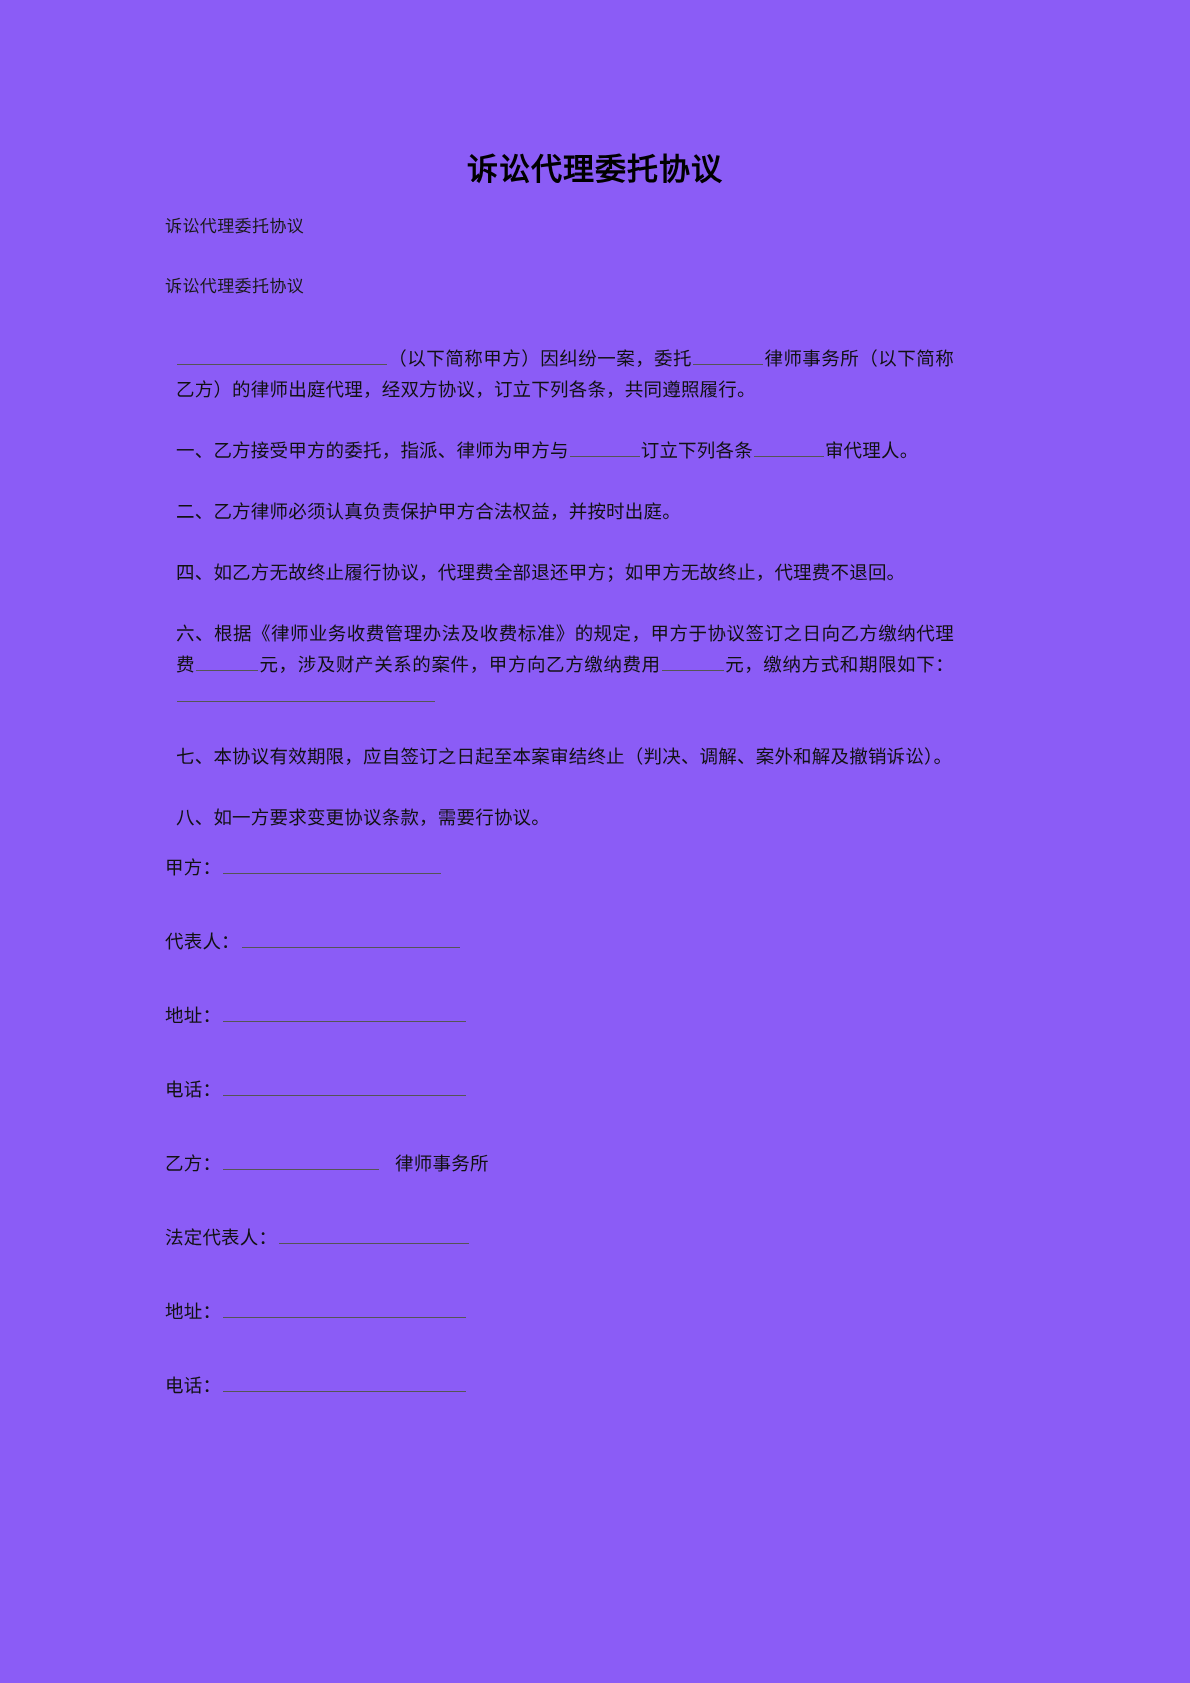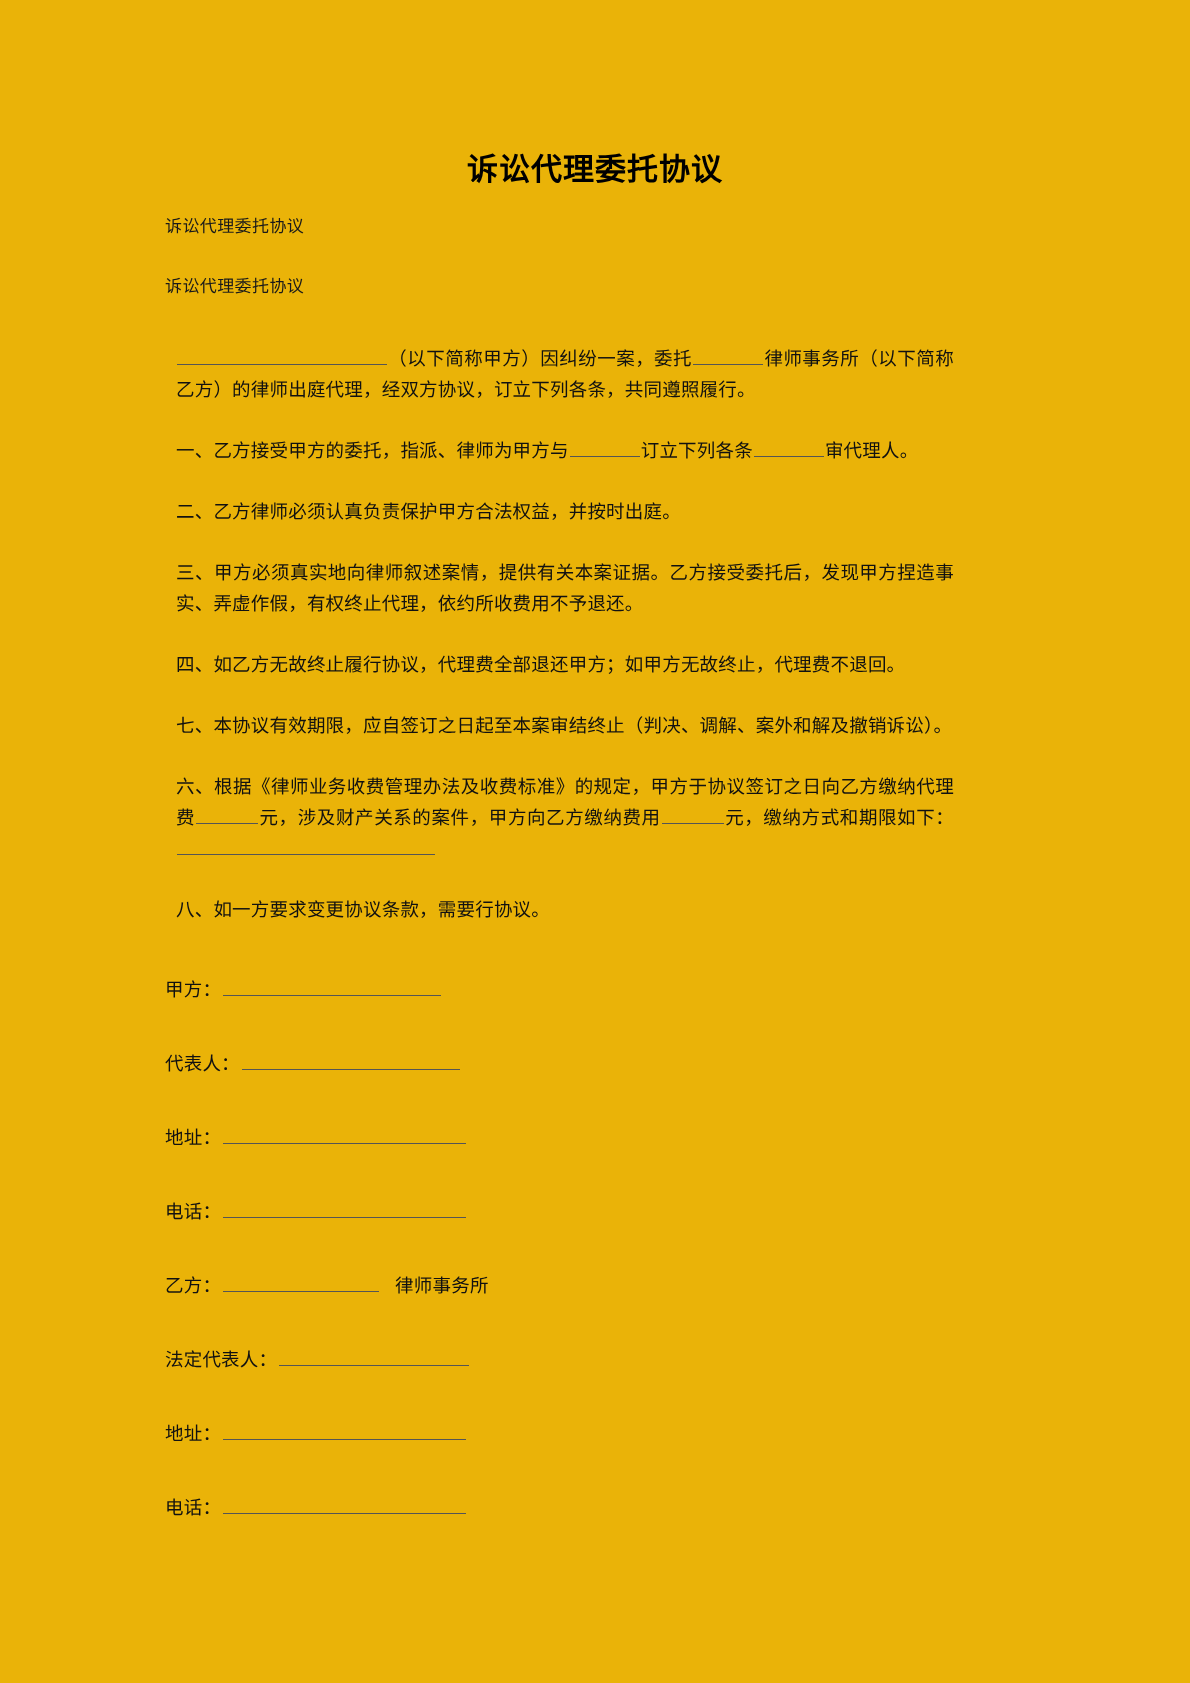--- a/index.html
+++ b/index.html
@@ -14,21 +14,21 @@
     position: relative;
     font-family: "Liberation Serif", "DejaVu Serif", serif;
     color: #000000;
     overflow: hidden;
   }
   .page {
     position: absolute;
     top: 0; left: 0;
     width: 1190px;
     height: 1683px;
-    background: #eab308;
+    background: #8b5cf6;
     box-sizing: border-box;
     padding: 0;
   }
   .doc-title {
     text-align: center;
     font-family: "Liberation Sans", "DejaVu Sans", sans-serif;
     font-weight: bold;
     font-size: 31px;
     letter-spacing: 1px;
     margin: 0;
@@ -86,21 +86,21 @@
   }
   .sign-row {
     font-family: "Liberation Serif", "DejaVu Serif", serif;
     font-size: 18.5px;
     line-height: 28px;
     color: #111111;
     margin-top: 46px;
     white-space: nowrap;
     letter-spacing: 0.2px;
   }
-  .sign-row.first-row { margin-top: 50px; }
+  .sign-row.first-row { margin-top: 20px; }
   .sign-label { display: inline-block; }
   .sign-line {
     display: inline-block;
     border-bottom: 1px solid #555;
     height: 0.95em;
     vertical-align: baseline;
     margin-left: 2px;
   }
   .w-230 { width: 218px; }
   .w-240 { width: 243px; }
@@ -121,28 +121,27 @@
   </div>
 
   <div class="body-block">
 
     <p class="para gap-lead"><span class="blank b-lg"></span><span>（以下简称甲方）因纠纷一案，委托</span><span class="blank b-sm"></span><span>律师事务所（以下简称乙方）的律师出庭代理，经双方协议，订立下列各条，共同遵照履行。</span></p>
 
     <p class="para gap"><span>一、</span><span>乙方接受甲方的委托，指派、律师为甲方与</span><span class="blank b-sm"></span><span>订立下列各条</span><span class="blank b-sm"></span><span>审代理人。</span></p>
 
     <p class="para gap"><span>二、</span><span>乙方律师必须认真负责保护甲方合法权益，并按时出庭。</span></p>
 
-    <p class="para gap"><span>三、</span><span>甲方必须真实地向律师叙述案情，提供有关本案证据。乙方接受委托后，发现甲方捏造事实、弄虚作假，有权终止代理，依约所收费用不予退还。</span></p>
 
     <p class="para gap"><span>四、</span><span>如乙方无故终止履行协议，代理费全部退还甲方；如甲方无故终止，代理费不退回。</span></p>
 
 
+    <p class="para gap"><span>六、</span><span>根据《律师业务收费管理办法及收费标准》的规定，甲方于协议签订之日向乙方缴纳代理费</span><span class="blank b-xs"></span><span>元，涉及财产关系的案件，甲方向乙方缴纳费用</span><span class="blank b-xs"></span><span>元，缴纳方式和期限如下：</span><span class="blank b-xxl"></span></p>
+
     <p class="para gap"><span>七、</span><span>本协议有效期限，应自签订之日起至本案审结终止（判决、调解、案外和解及撤销诉讼）。</span></p>
-
-    <p class="para gap"><span>六、</span><span>根据《律师业务收费管理办法及收费标准》的规定，甲方于协议签订之日向乙方缴纳代理费</span><span class="blank b-xs"></span><span>元，涉及财产关系的案件，甲方向乙方缴纳费用</span><span class="blank b-xs"></span><span>元，缴纳方式和期限如下：</span><span class="blank b-xxl"></span></p>
 
     <p class="para gap"><span>八、</span><span>如一方要求变更协议条款，需要行协议。</span></p>
 
   </div>
 
   <div class="sign-block">
 
     <div class="sign-row first-row"><span class="sign-label">甲方：</span><span class="sign-line w-230"></span></div>
 
     <div class="sign-row"><span class="sign-label">代表人：</span><span class="sign-line w-230"></span></div>

